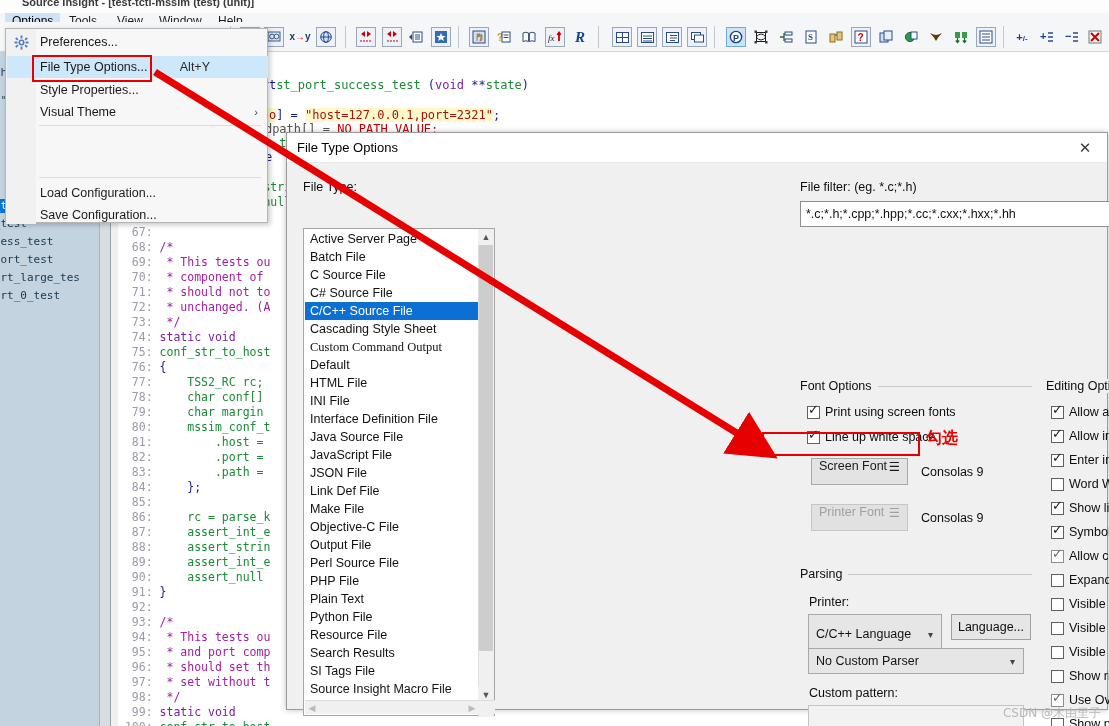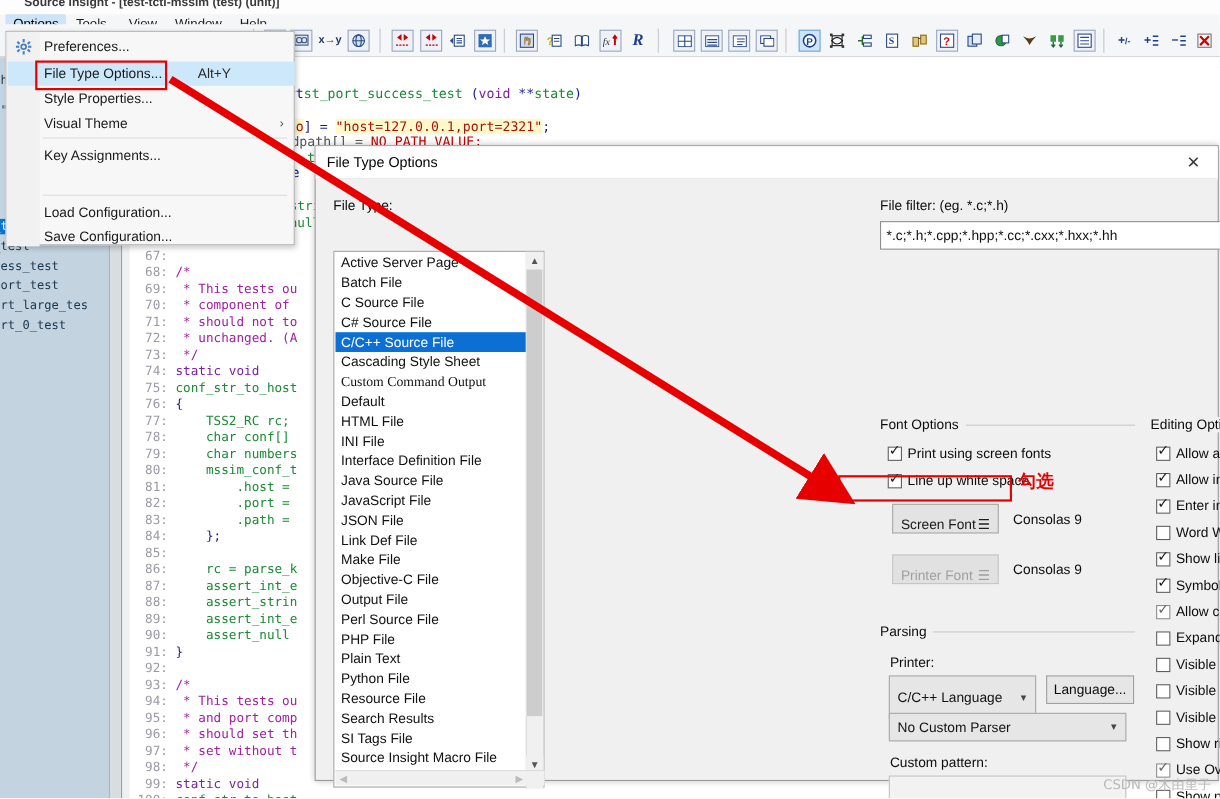--- a/index.html
+++ b/index.html
@@ -185,21 +185,21 @@
 
   .btn {
     position:absolute; background:#e6e6e6; border:1px solid #a0a0a0;
     font-size:12.5px; color:#0d0d0d;
     display:flex; align-items:center; justify-content:center;
   }
 
   .fontbtn {
     position:absolute; background:#e3e3e3; border:1px solid #a8a8a8;
     font-size:12.5px; color:#1a1a1a;
-    display:flex; align-items:flex-end; justify-content:space-between;
+    display:flex; align-items:flex-start; justify-content:space-between;
     padding:0 7px;
   }
   .fontbtn.dim { color:#a0a0a0; background:#e1e1e1; border-color:#c6c6c6; }
 
   .combo {
     position:absolute; background:#e6e6e6; border:1px solid #a8a8a8;
     font-size:12.5px; color:#131313;
     display:flex; align-items:center; padding-left:7px;
   }
   .combo .chev { position:absolute; right:8px; top:50%; transform:translateY(-50%); font-size:10px; color:#444; }
@@ -484,21 +484,21 @@
       <div class="cl" style="top:203px;"><span class="lnum">  69: </span><span class="cmt"> * This tests ou</span></div>
       <div class="cl" style="top:218px;"><span class="lnum">  70: </span><span class="cmt"> * component of</span></div>
       <div class="cl" style="top:233px;"><span class="lnum">  71: </span><span class="cmt"> * should not to</span></div>
       <div class="cl" style="top:248px;"><span class="lnum">  72: </span><span class="cmt"> * unchanged. (A</span></div>
       <div class="cl" style="top:263px;"><span class="lnum">  73: </span><span class="cmt"> */</span></div>
       <div class="cl" style="top:278px;"><span class="lnum">  74: </span><span class="kw">static void</span></div>
       <div class="cl" style="top:293px;"><span class="lnum">  75: </span><span class="fn">conf_str_to_host</span></div>
       <div class="cl" style="top:308px;"><span class="lnum">  76: </span><span class="pl">{</span></div>
       <div class="cl" style="top:323px;"><span class="lnum">  77: </span><span class="ty">    TSS2_RC rc;</span></div>
       <div class="cl" style="top:338px;"><span class="lnum">  78: </span><span class="ty">    char conf[]</span></div>
-      <div class="cl" style="top:353px;"><span class="lnum">  79: </span><span class="ty">    char numbers</span></div>
+      <div class="cl" style="top:353px;"><span class="lnum">  79: </span><span class="ty">    char margin</span></div>
       <div class="cl" style="top:368px;"><span class="lnum">  80: </span><span class="ty">    mssim_conf_t</span></div>
       <div class="cl" style="top:383px;"><span class="lnum">  81: </span><span class="ty">        .host =</span></div>
       <div class="cl" style="top:398px;"><span class="lnum">  82: </span><span class="ty">        .port =</span></div>
       <div class="cl" style="top:413px;"><span class="lnum">  83: </span><span class="ty">        .path =</span></div>
       <div class="cl" style="top:428px;"><span class="lnum">  84: </span><span class="pl">    };</span></div>
       <div class="cl" style="top:443px;"><span class="lnum">  85: </span></div>
       <div class="cl" style="top:458px;"><span class="lnum">  86: </span><span class="fn">    rc = parse_k</span></div>
       <div class="cl" style="top:473px;"><span class="lnum">  87: </span><span class="fn">    assert_int_e</span></div>
       <div class="cl" style="top:488px;"><span class="lnum">  88: </span><span class="fn">    assert_strin</span></div>
       <div class="cl" style="top:503px;"><span class="lnum">  89: </span><span class="fn">    assert_int_e</span></div>
@@ -569,21 +569,20 @@
     </div>
 
     <div class="menu-item" style="top:50px;">Style Properties...</div>
     <div class="menu-item" style="top:72px;">
       <span>Visual Theme</span>
       <span class="submark">›</span>
     </div>
 
     <div class="menu-sep" style="top:96px;"></div>
 
-    <div class="menu-item" style="top:101px;">Key Assignments...</div>
 
     <div class="menu-sep" style="top:148px;"></div>
 
     <div class="menu-item" style="top:153px;">Load Configuration...</div>
     <div class="menu-item" style="top:175px;">Save Configuration...</div>
   </div>
 
   <div class="dlg">
 
     <div class="dlg-title">

